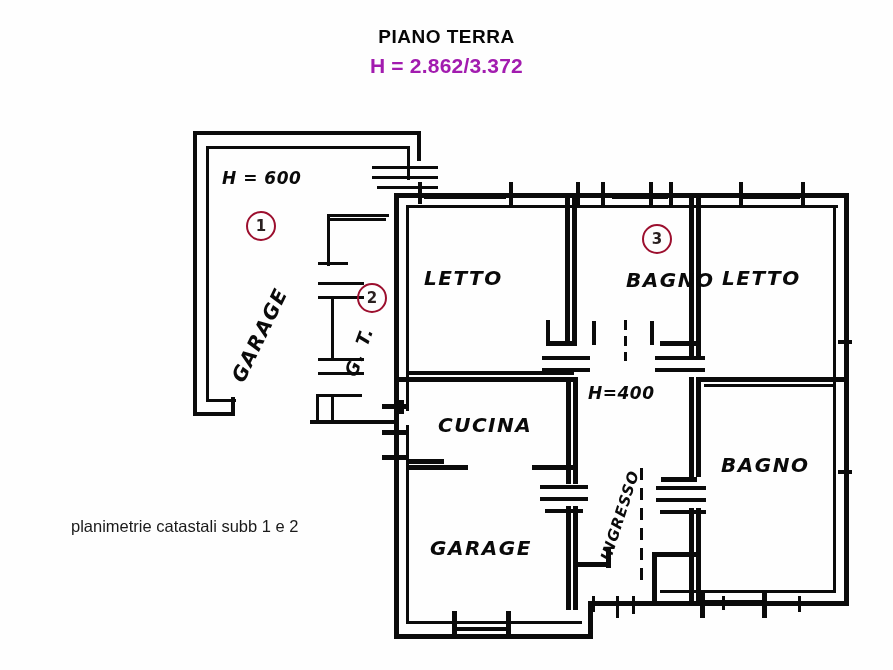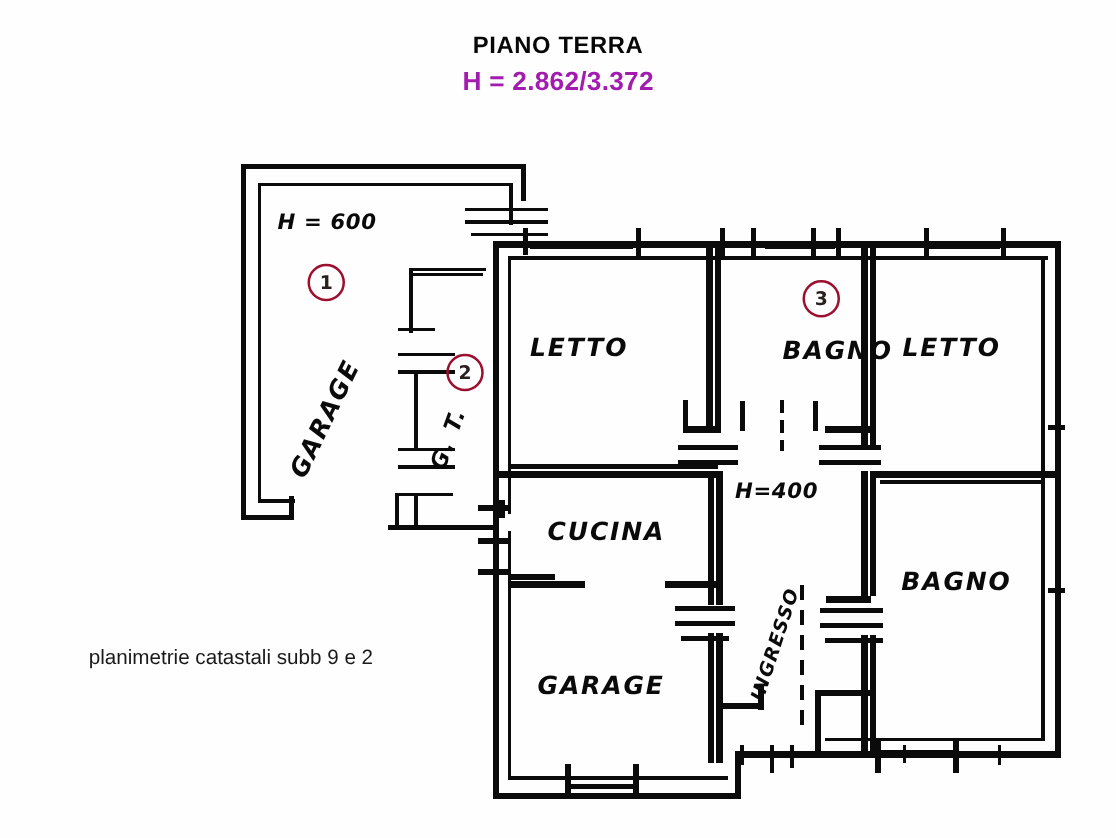--- a/index.html
+++ b/index.html
@@ -327,15 +327,15 @@
   </div>
 
   <div class="marker" style="left:357px; top:283px;">
     <span>2</span>
   </div>
 
   <div class="marker" style="left:642px; top:224px;">
     <span>3</span>
   </div>
 
-  <div class="caption">planimetrie catastali subb 9 e 2</div>
+  <div class="caption">planimetrie catastali subb 1 e 2</div>
 
 </div>
 
 </body></html>

